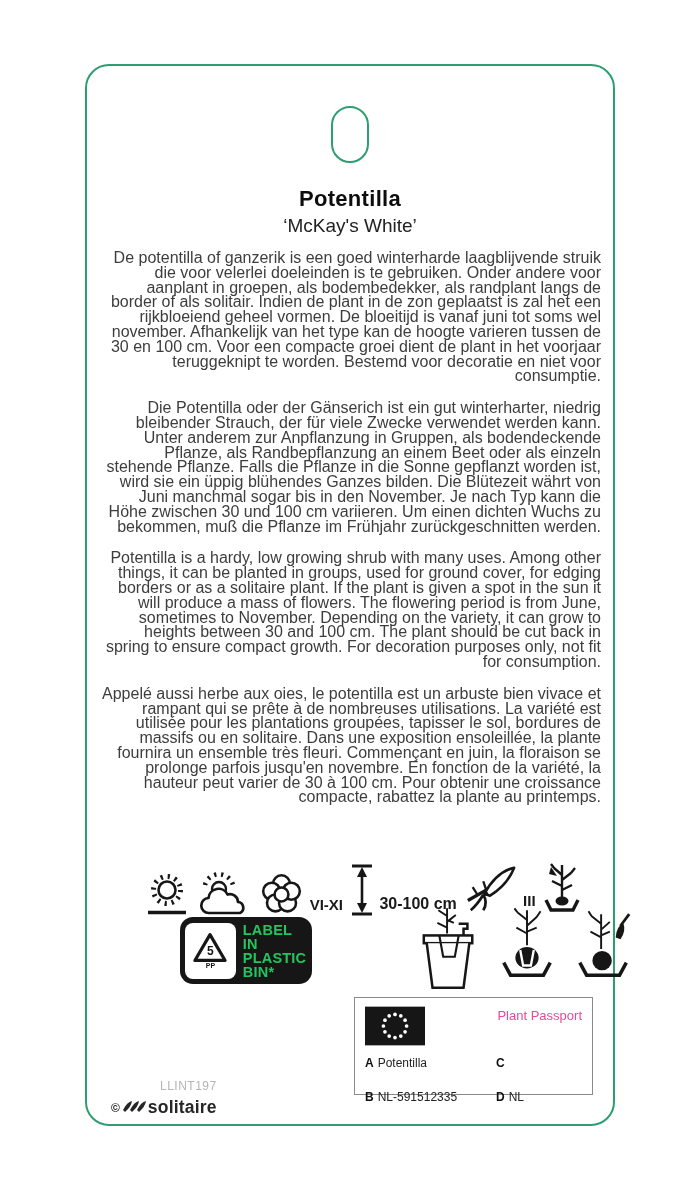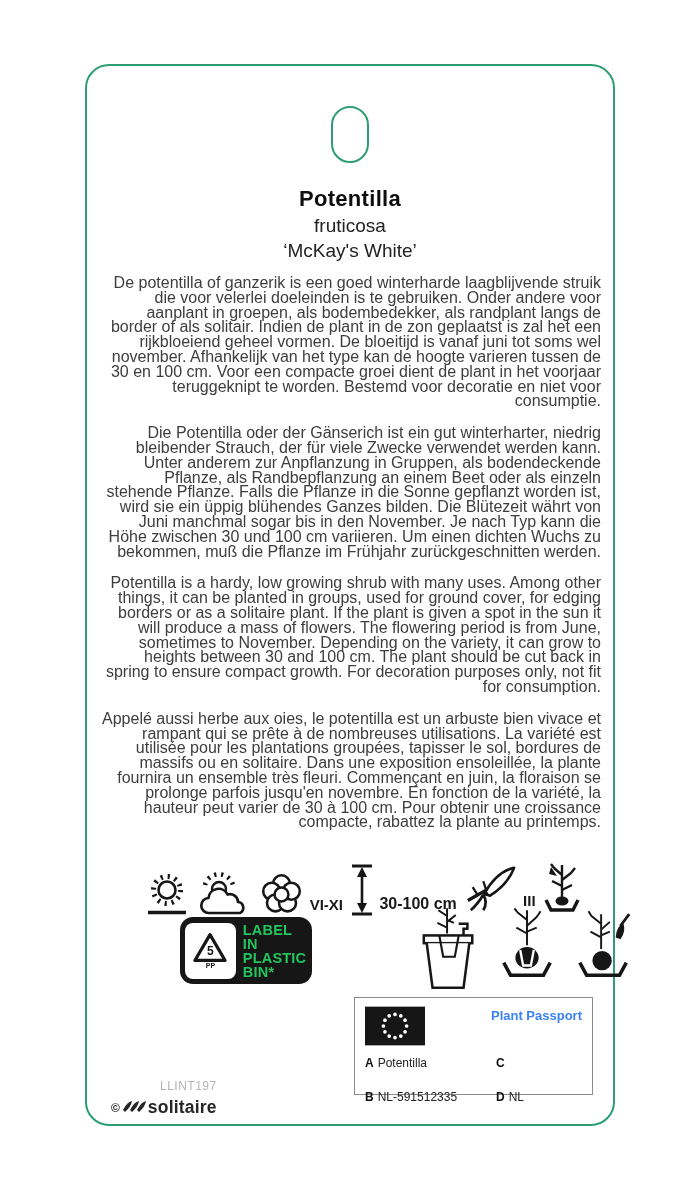--- a/index.html
+++ b/index.html
@@ -37,41 +37,40 @@
   .rb-num { position:absolute; top:21px; left:0; right:0; text-align:center;
     font-size:12px; font-weight:bold; color:#161616; }
   .rb-mat { font-size:7px; font-weight:bold; color:#161616; margin-top:-2px; }
   .rb-text { color:#22c55e; font-weight:bold; font-size:14.5px; line-height:14px;
     margin-left:7px; letter-spacing:.2px; }
   .pots { position:absolute; left:238px; top:0; display:flex; gap:16px; align-items:flex-end; }
 
   .passport { position:absolute; left:267px; top:931px; width:239px; height:98px;
     border:1.5px solid #8a8a8a; background:#fff; padding:8px 10px; }
   .pp-head { display:flex; justify-content:space-between; align-items:flex-start; }
-  .pp-title { font-size:13px; font-weight:bold; color:#3b82f6; margin-top:2px; }
+  .pp-title { font-size:13px; font-weight:normal; color:#ec4899; margin-top:2px; }
   .pp-rows { margin-top:6px; display:grid; grid-template-columns:1fr 86px; row-gap:20px; }
   .pp-item { font-size:12px; color:#222; }
   .pp-letter { font-weight:bold; color:#111; margin-right:4px; }
 
   .code { position:absolute; left:73px; top:1013px; font-size:12px; color:#b5b5b5; letter-spacing:.5px; }
   .brand { position:absolute; left:24px; top:1031px; display:flex; align-items:center; }
   .brand .copy { font-size:12px; font-weight:bold; color:#222; margin-right:2px; }
   .brand-name { font-size:17.5px; font-weight:bold; color:#262626; letter-spacing:.2px; }
 </style>
 </head>
 <body>
 
 <div class="page">
   <div class="card">
 
     <div class="hole"></div>
 
     <div class="text-stack">
       <div class="genus">Potentilla</div>
-      <div class="species">fruticosa</div>
       <div class="cultivar">‘McKay's White’</div>
       <p class="desc">De potentilla of ganzerik is een goed winterharde laagblijvende struik die voor velerlei doeleinden is te gebruiken. Onder andere voor aanplant in groepen, als bodembedekker, als randplant langs de border of als solitair. Indien de plant in de zon geplaatst is zal het een rijkbloeiend geheel vormen. De bloeitijd is vanaf juni tot soms wel november. Afhankelijk van het type kan de hoogte varieren tussen de 30 en 100 cm. Voor een compacte groei dient de plant in het voorjaar teruggeknipt te worden. Bestemd voor decoratie en niet voor consumptie.</p>
       <p class="desc">Die Potentilla oder der Gänserich ist ein gut winterharter, niedrig bleibender Strauch, der für viele Zwecke verwendet werden kann. Unter anderem zur Anpflanzung in Gruppen, als bodendeckende Pflanze, als Randbepflanzung an einem Beet oder als einzeln stehende Pflanze. Falls die Pflanze in die Sonne gepflanzt worden ist, wird sie ein üppig blühendes Ganzes bilden. Die Blütezeit währt von Juni manchmal sogar bis in den November. Je nach Typ kann die Höhe zwischen 30 und 100 cm variieren. Um einen dichten Wuchs zu bekommen, muß die Pflanze im Frühjahr zurückgeschnitten werden.</p>
       <p class="desc">Potentilla is a hardy, low growing shrub with many uses. Among other things, it can be planted in groups, used for ground cover, for edging borders or as a solitaire plant. If the plant is given a spot in the sun it will produce a mass of flowers. The flowering period is from June, sometimes to November. Depending on the variety, it can grow to heights between 30 and 100 cm. The plant should be cut back in spring to ensure compact growth. For decoration purposes only, not fit for consumption.</p>
       <p class="desc">Appelé aussi herbe aux oies, le potentilla est un arbuste bien vivace et rampant qui se prête à de nombreuses utilisations. La variété est utilisée pour les plantations groupées, tapisser le sol, bordures de massifs ou en solitaire. Dans une exposition ensoleillée, la plante fournira un ensemble très fleuri. Commençant en juin, la floraison se prolonge parfois jusqu'en novembre. En fonction de la variété, la hauteur peut varier de 30 à 100 cm. Pour obtenir une croissance compacte, rabattez la plante au printemps.</p>
     </div>
 
     <div class="icons-row">
       <span>
         <svg width="44" height="46" viewBox="0 0 44 46">

